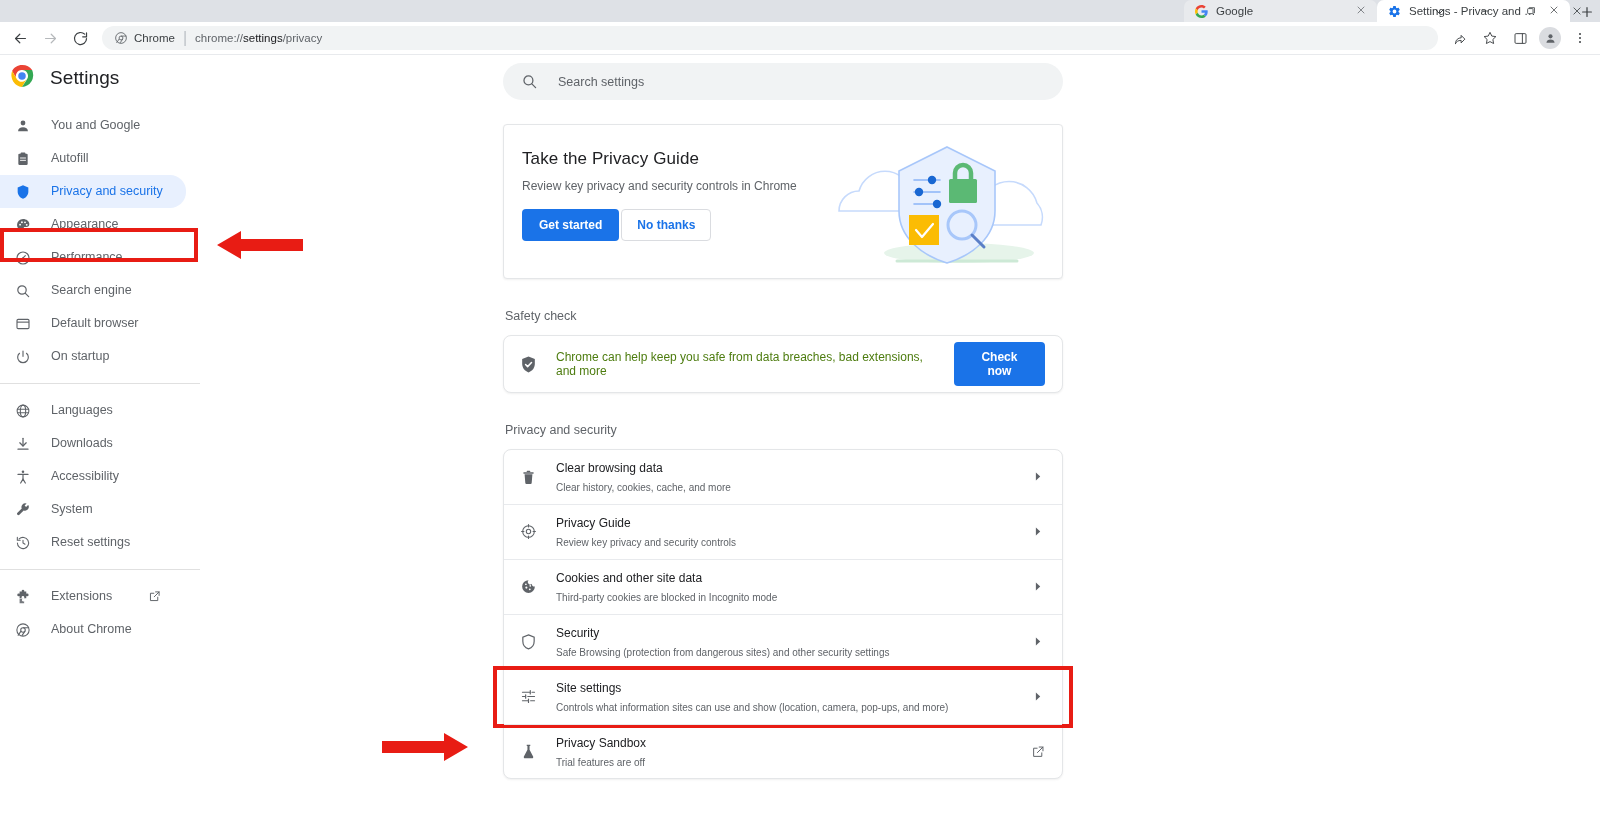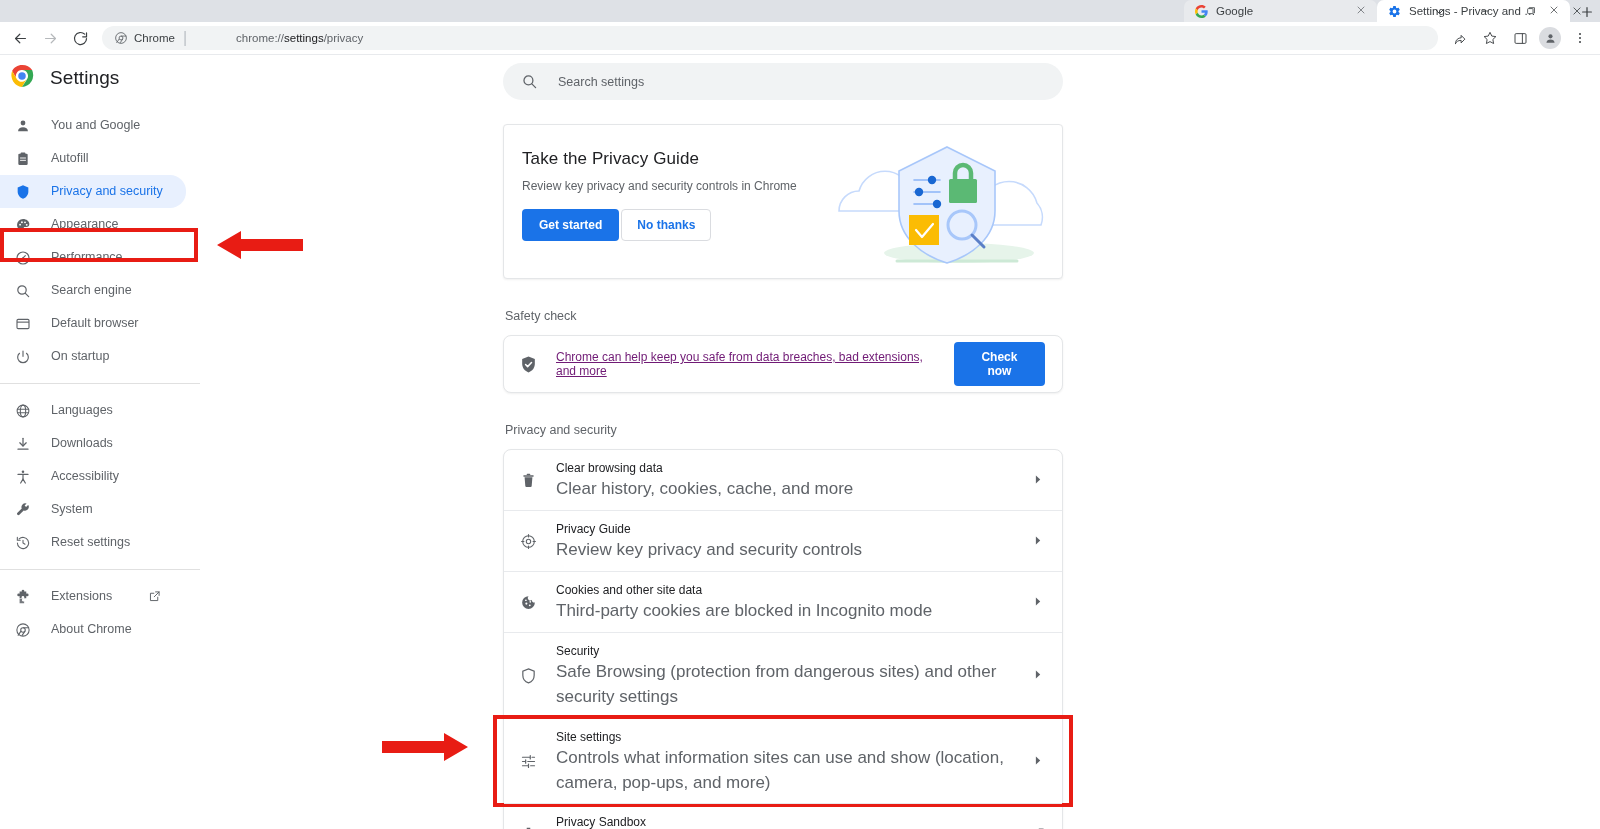--- a/index.html
+++ b/index.html
@@ -65,21 +65,21 @@
     height: 24px;
     background: #f1f3f4;
     border-radius: 13px;
     display: flex; align-items: center;
     padding: 0 12px;
     margin-left: 6px; margin-right: 6px;
     gap: 8px;
   }
   .omni-chip { display:flex; align-items:center; gap:6px; color:#3c4043; font-size:11.5px; }
   .omni-sep { color:#bdc1c6; }
-  .omni-url { font-size: 11.5px; color:#5f6368;margin-left:41px; }
+  .omni-url { font-size: 11.5px; color:#5f6368; }
   .omni-url b { color:#202124; font-weight:400; }
   .toolbar-right { display:flex; align-items:center; gap:2px; }
   .avatar-btn {
     width:22px;height:22px;border-radius:50%;background:#dadce0;
     display:flex;align-items:center;justify-content:center;color:#5f6368;
   }
 
   
   .shell { display: flex; height: 774px; background: #ffffff; }
 
@@ -166,36 +166,36 @@
   .section-title { font-size: 12.5px; color:#5f6368; margin: 30px 0 12px 2px; }
 
   .card {
     background:#fff;
     border: 1px solid #e4e6e8;
     border-radius: 8px;
     box-shadow: 0 1px 2px rgba(60,64,67,.08);
   }
   .safety-row { display:flex; align-items:center; height: 56px; padding: 0 17px 0 15px; gap: 18px; }
   .safety-ic { width:19px; height:19px; color:#5f6368; flex:0 0 19px; display:flex; }
-  .safety-text { flex:1 1 auto; font-size:12px; color:#701a75;text-decoration:underline; }
+  .safety-text { flex:1 1 auto; font-size:12px; color:#4d7c0f; }
 
   .list-card { overflow: visible; }
   .row {
     display: flex; align-items: center;
     min-height: 54px;
     padding: 0 17px 0 15px;
     gap: 18px;
     border-top: 1px solid #e8eaed;
     position: relative;
   }
   .row:first-child { border-top: none; }
   .row-ic { width:19px; height:19px; flex:0 0 19px; color:#5f6368; display:flex; align-items:center; justify-content:center; }
   .row-texts { flex:1 1 auto; padding: 8px 0; }
   .row-title { font-size:12px; color:#202124; line-height:1.45; }
-  .row-sub { font-size:17px; color:#5f6368; line-height:1.45; margin-top:4px;text-align:center; }
+  .row-sub { font-size:10px; color:#5f6368; line-height:1.45; margin-top:4px;text-align:center; }
   .row-chevron { color:#5f6368; width:14px; height:14px; display:flex; flex:0 0 14px; }
   .row-ext { color:#5f6368; width:14px; height:14px; display:flex; flex:0 0 14px; }
 
   .hl-row {
     position: absolute;
     left: -11px; right: -11px; top: -4px; bottom: -4px;
     border: 4px solid #e81c14;
     pointer-events: none;
   }
 </style>

